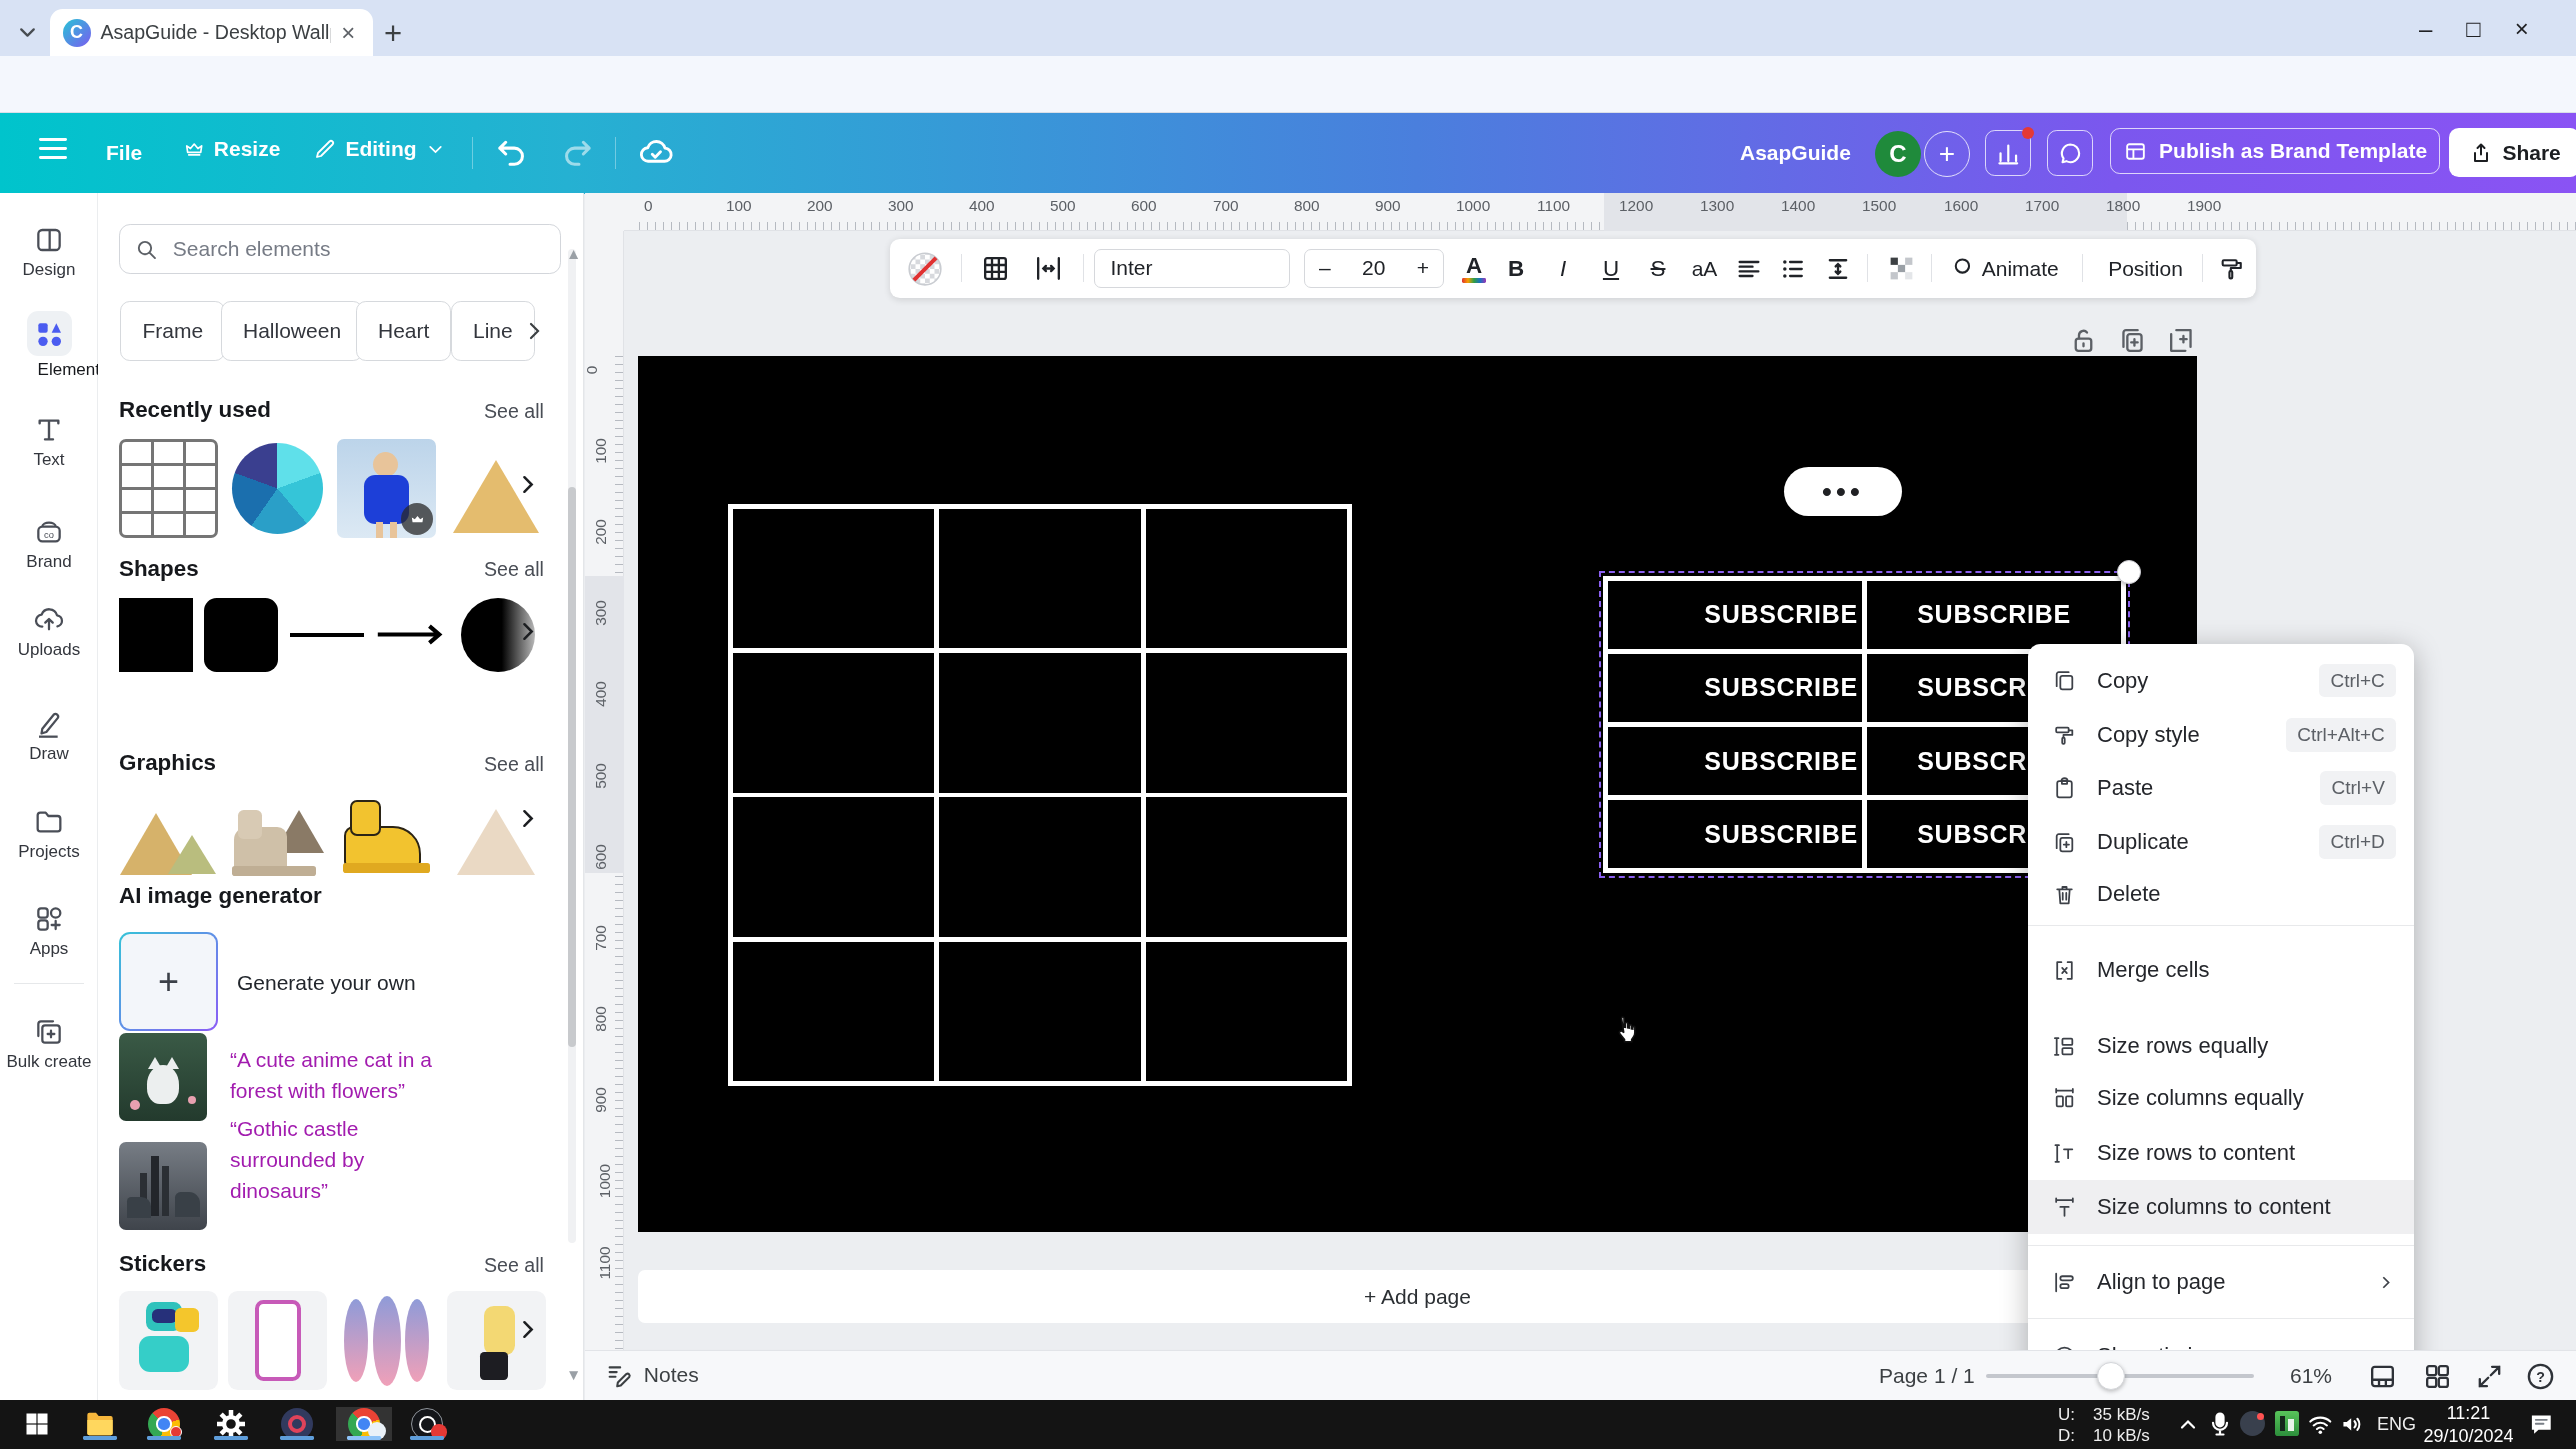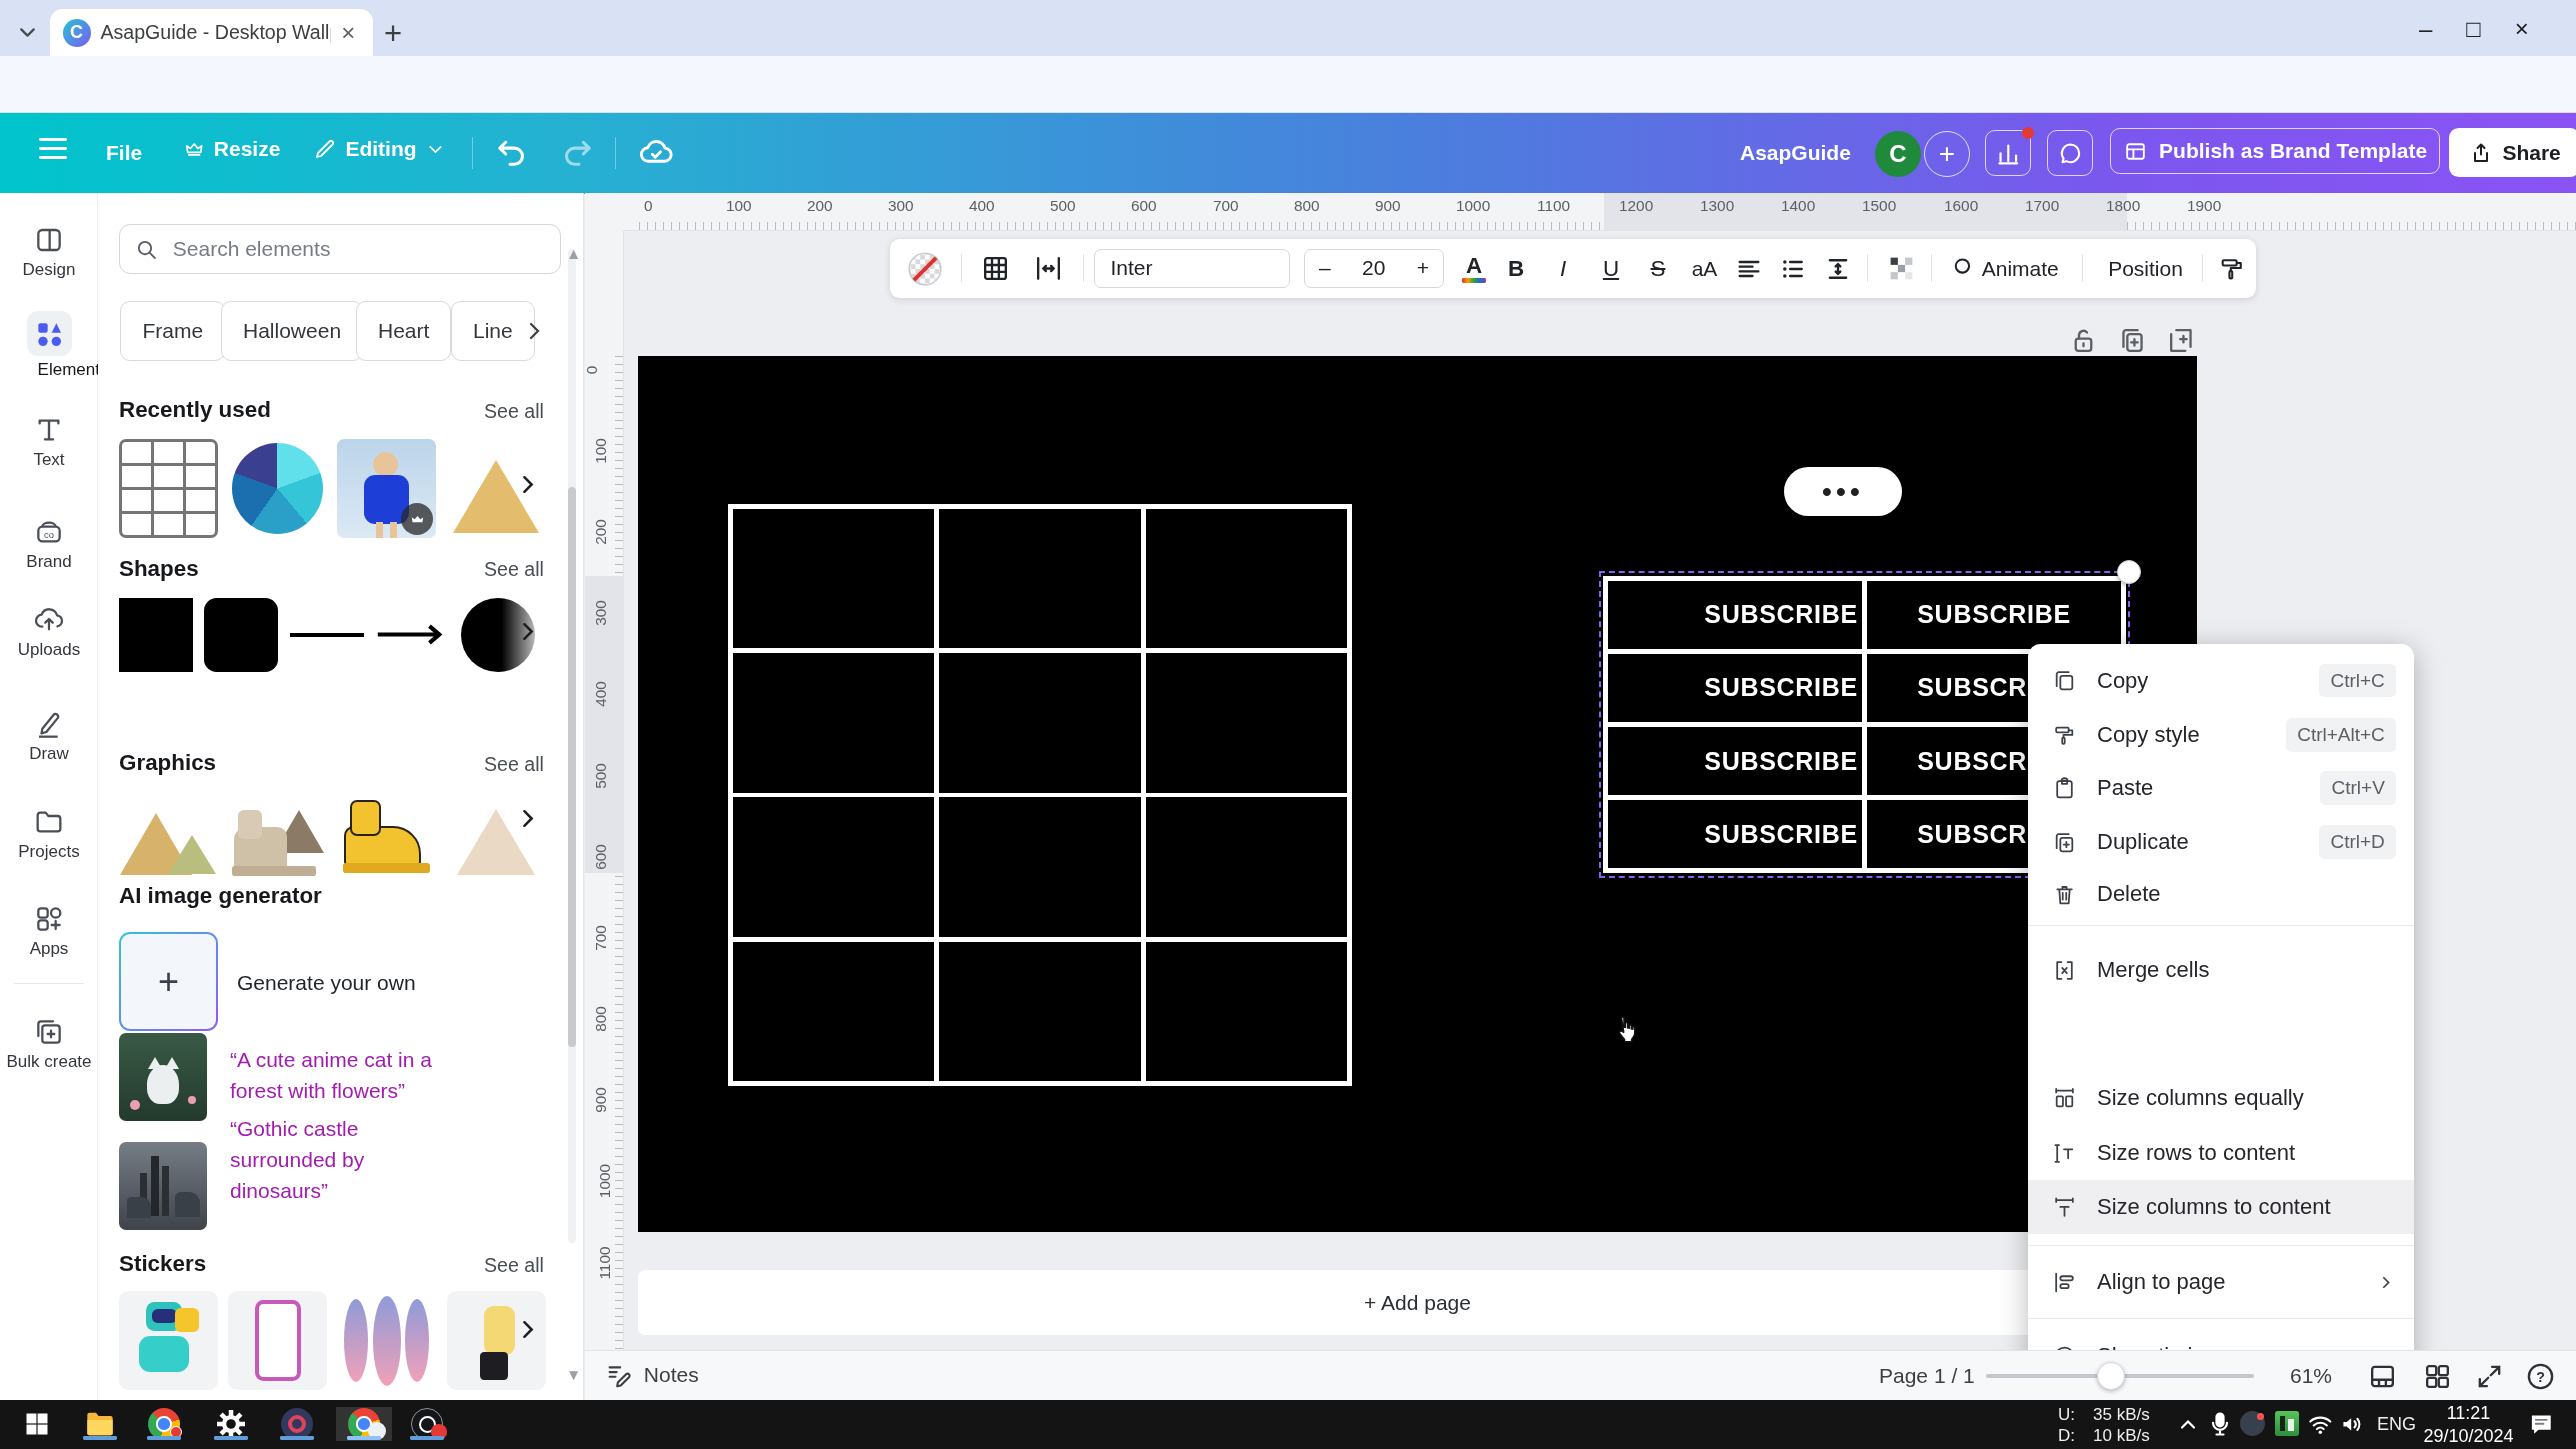--- a/index.html
+++ b/index.html
@@ -71,21 +71,21 @@
   #selection{left:1014px;top:378px;width:531px;height:307px;border:2.1px dashed #8b5ff0;}
   .handle{position:absolute;background:#fff;border:0.7px solid #c9c9cf;box-shadow:0 1.4px 4.2px rgba(0,0,0,.3);}
   .handle.dot{width:24px;height:24px;border-radius:50%;}
   .handle.bar{width:14px;height:39px;border-radius:7px;}
   #dots-pill{left:1199px;top:274px;width:118px;height:49px;background:#fff;border-radius:24.5px;box-shadow:0 2.8px 9.8px rgba(0,0,0,.18);display:flex;align-items:center;justify-content:center;font-size:28px;letter-spacing:4.2px;color:#202124;font-weight:bold;}
   #ctx-toolbar{left:305px;top:46px;width:1366px;height:59px;background:#fff;border-radius:9.8px;box-shadow:0 1.4px 7px rgba(0,0,0,.12);}
   .tb{position:absolute;top:0;height:59px;display:flex;align-items:center;justify-content:center;color:#202328;}
   .tb-div{position:absolute;top:15.4px;width:0.7px;height:28px;background:#e0e2e6;}
   .tb-box{position:absolute;top:9.8px;height:39px;border:1.4px solid #d6d8dc;border-radius:7px;display:flex;align-items:center;font-size:21px;color:#202328;}
   .glyph{font-size:22.4px;font-weight:700;}
-  #addpage{left:53px;top:1077px;width:1559px;height:65px;background:#fff;border-radius:7px;display:flex;align-items:center;justify-content:center;font-size:21px;color:#2b2f33;font-weight:500;}
+  #addpage{left:53px;top:1077px;width:1559px;height:53px;background:#fff;border-radius:7px;display:flex;align-items:center;justify-content:center;font-size:21px;color:#2b2f33;font-weight:500;}
   .pg-act{position:absolute;top:132px;width:31px;height:31px;color:#5c6066;}
   
   #ctxmenu{left:1443px;top:451px;width:386px;height:941px;background:#fff;border-radius:12.6px;box-shadow:0 5.6px 28px rgba(0,0,0,.28);}
   .mi{position:absolute;left:0;width:100%;height:54px;display:flex;align-items:center;}
   .mi.hover{background:#efeff1;}
   .mi .mic{position:absolute;left:24px;width:25px;height:25px;color:#3d4148;}
   .mi .mlab{position:absolute;left:69px;font-size:22px;color:#24262b;}
   .mi .pill{position:absolute;right:18px;background:#f1f2f4;border-radius:5.6px;padding:5.6px 11.2px;font-size:19px;color:#5c6066;}
   .mi .sub{position:absolute;right:18px;width:21px;height:21px;color:#3d4148;}
   .mdiv{position:absolute;left:0;width:100%;height:0.7px;background:#e8e9eb;}
@@ -778,20 +778,30 @@
           <span class="mlab">Delete</span>
         </div>
         <div class="mi" style="top: 299px;">
           <span class="mic">
             <svg width="25" height="25" viewBox="0 0 24 24" fill="none" stroke="currentColor" stroke-width="1.7" stroke-linecap="round" stroke-linejoin="round">
               <path d="M9 4H5v16h4M15 4h4v16h-4M9.8 9.5l4.4 5M14.2 9.5l-4.4 5"></path>
             </svg>
           </span>
           <span class="mlab">Merge cells</span>
         </div>
+        <div class="mi" style="top: 375px;">
+          <span class="mic">
+            <svg width="25" height="25" viewBox="0 0 24 24" fill="none" stroke="currentColor" stroke-width="1.7" stroke-linecap="round" stroke-linejoin="round">
+              <path d="M4.5 4v16M2.8 4h3.4M2.8 20h3.4"></path>
+              <rect x="10" y="4.5" width="9.5" height="6" rx="1"></rect>
+              <rect x="10" y="13.5" width="9.5" height="6" rx="1"></rect>
+            </svg>
+          </span>
+          <span class="mlab">Size rows equally</span>
+        </div>
         <div class="mi" style="top: 427px;">
           <span class="mic">
             <svg width="25" height="25" viewBox="0 0 24 24" fill="none" stroke="currentColor" stroke-width="1.7" stroke-linecap="round" stroke-linejoin="round">
               <path d="M4 4.5h16M4 2.8v3.4M20 2.8v3.4"></path>
               <rect x="4.5" y="10" width="6" height="9.5" rx="1"></rect>
               <rect x="13.5" y="10" width="6" height="9.5" rx="1"></rect>
             </svg>
           </span>
           <span class="mlab">Size columns equally</span>
         </div>

